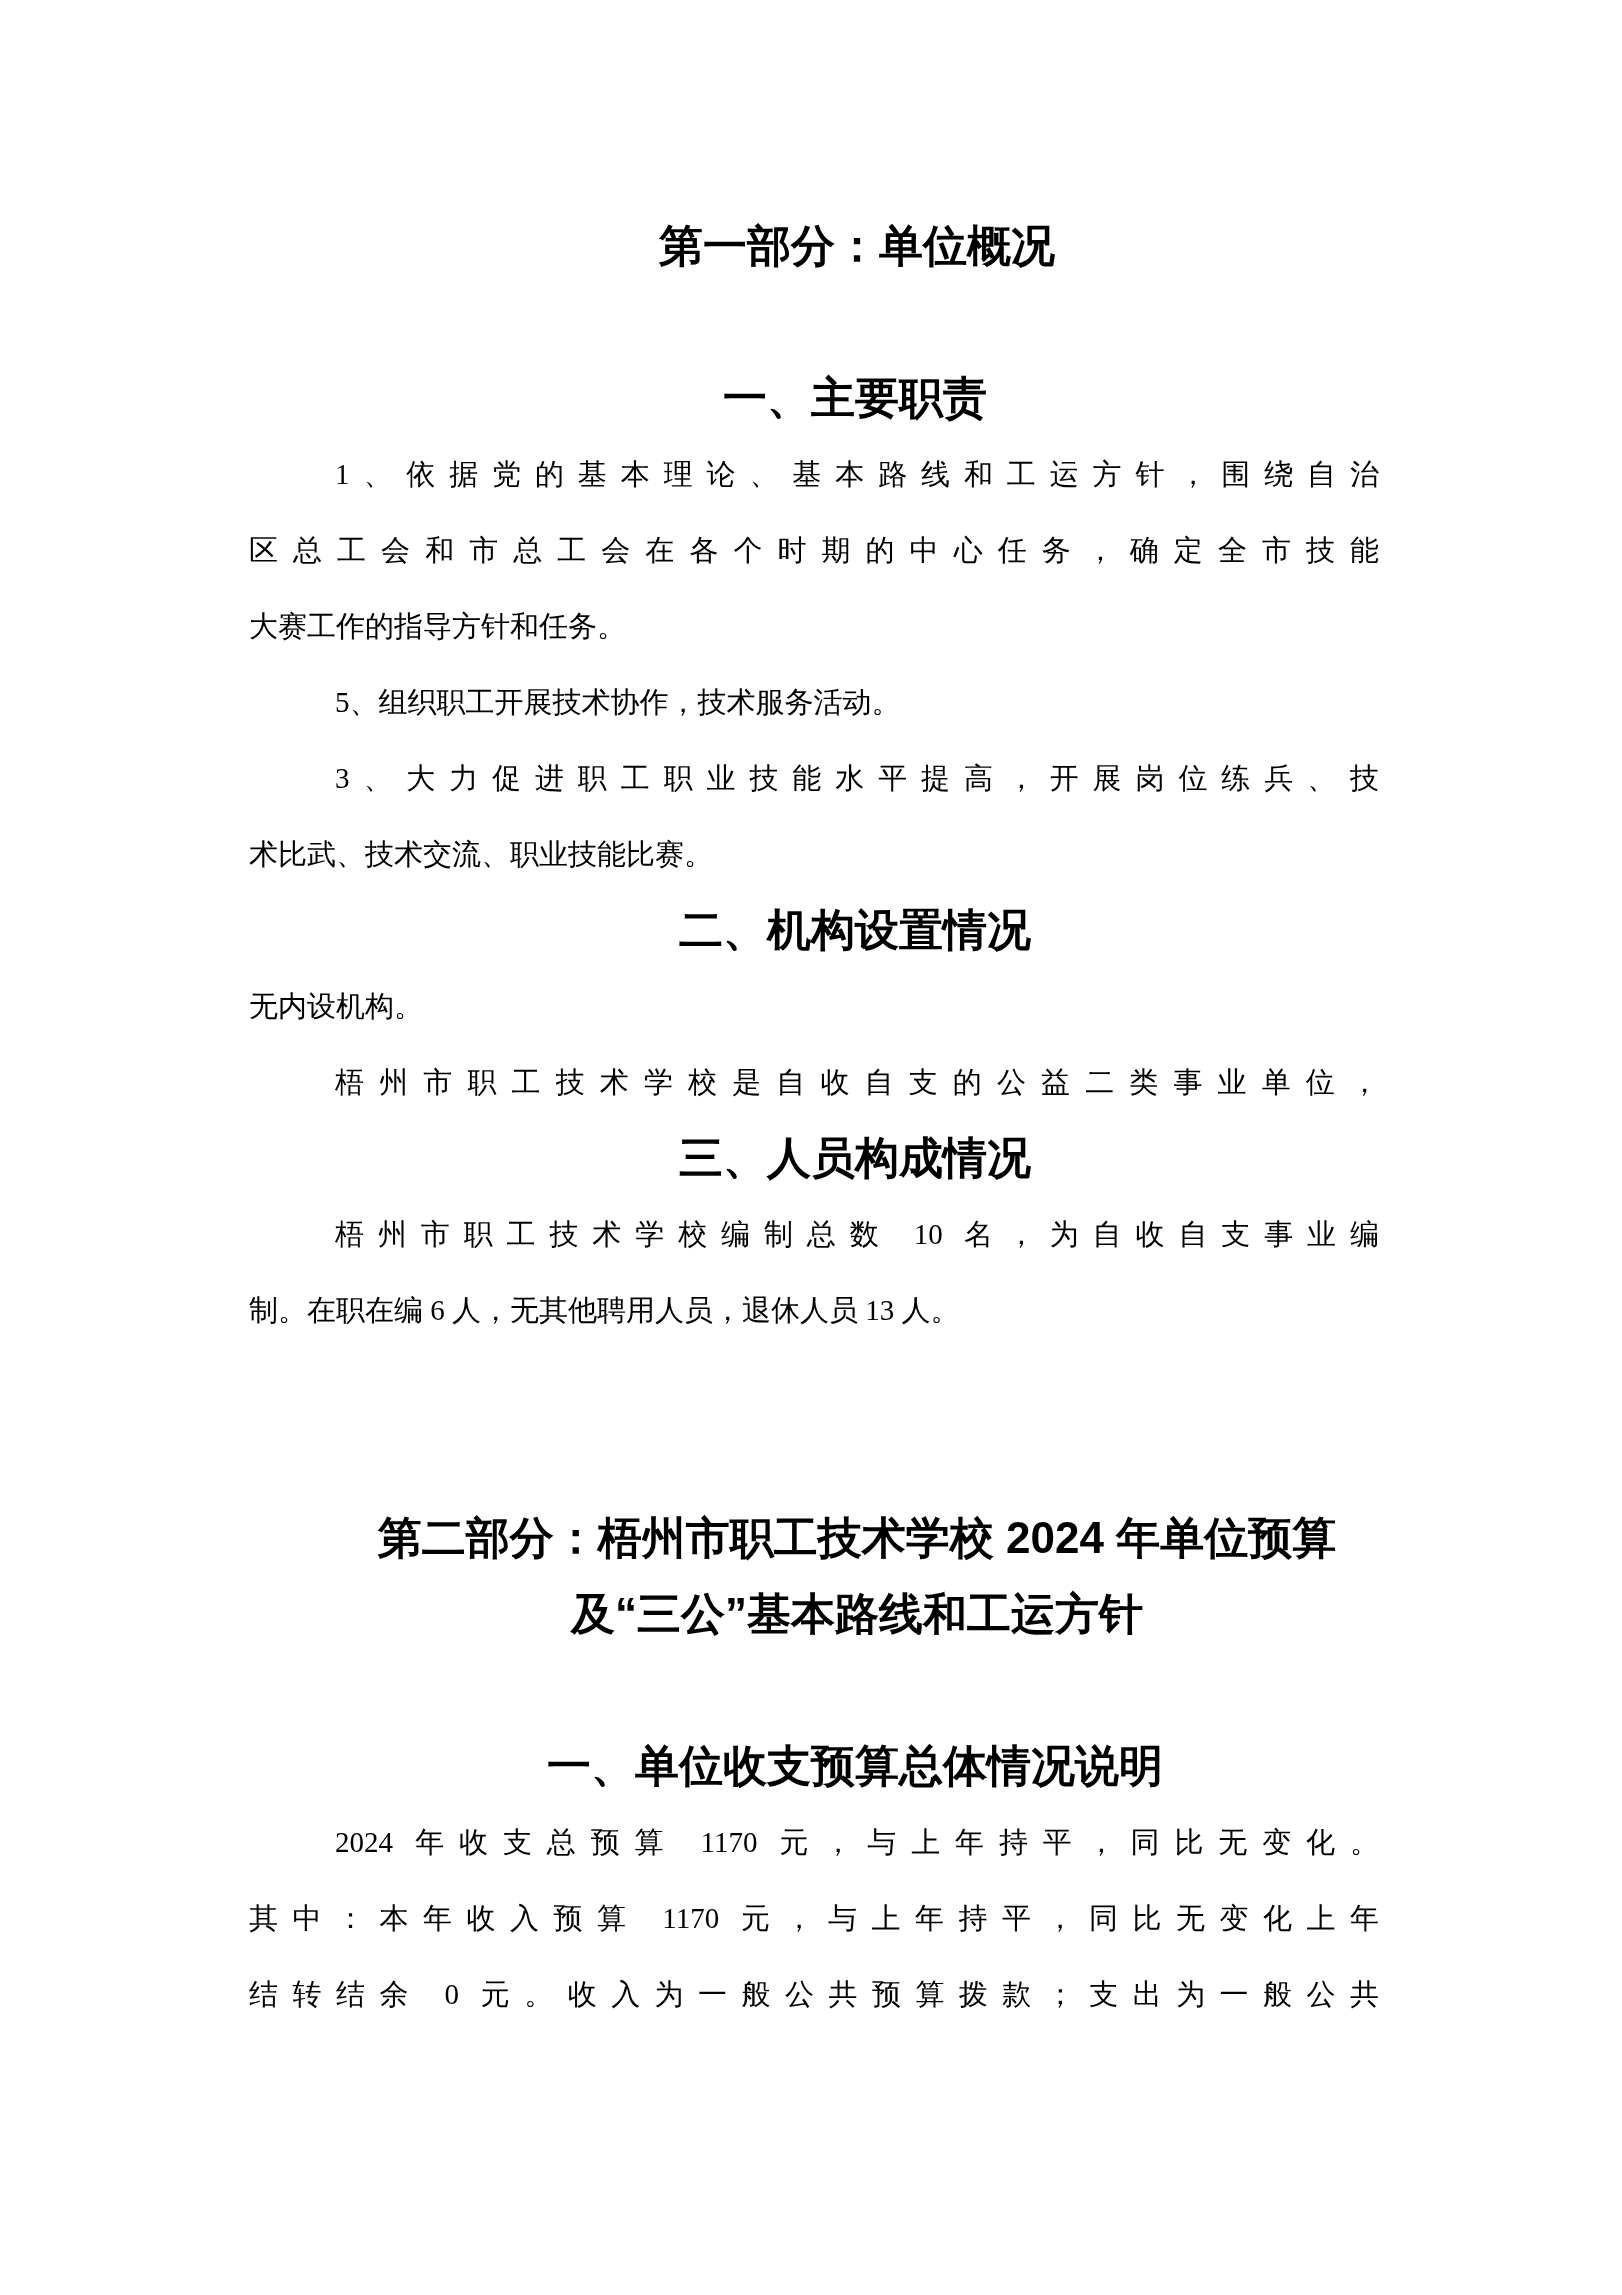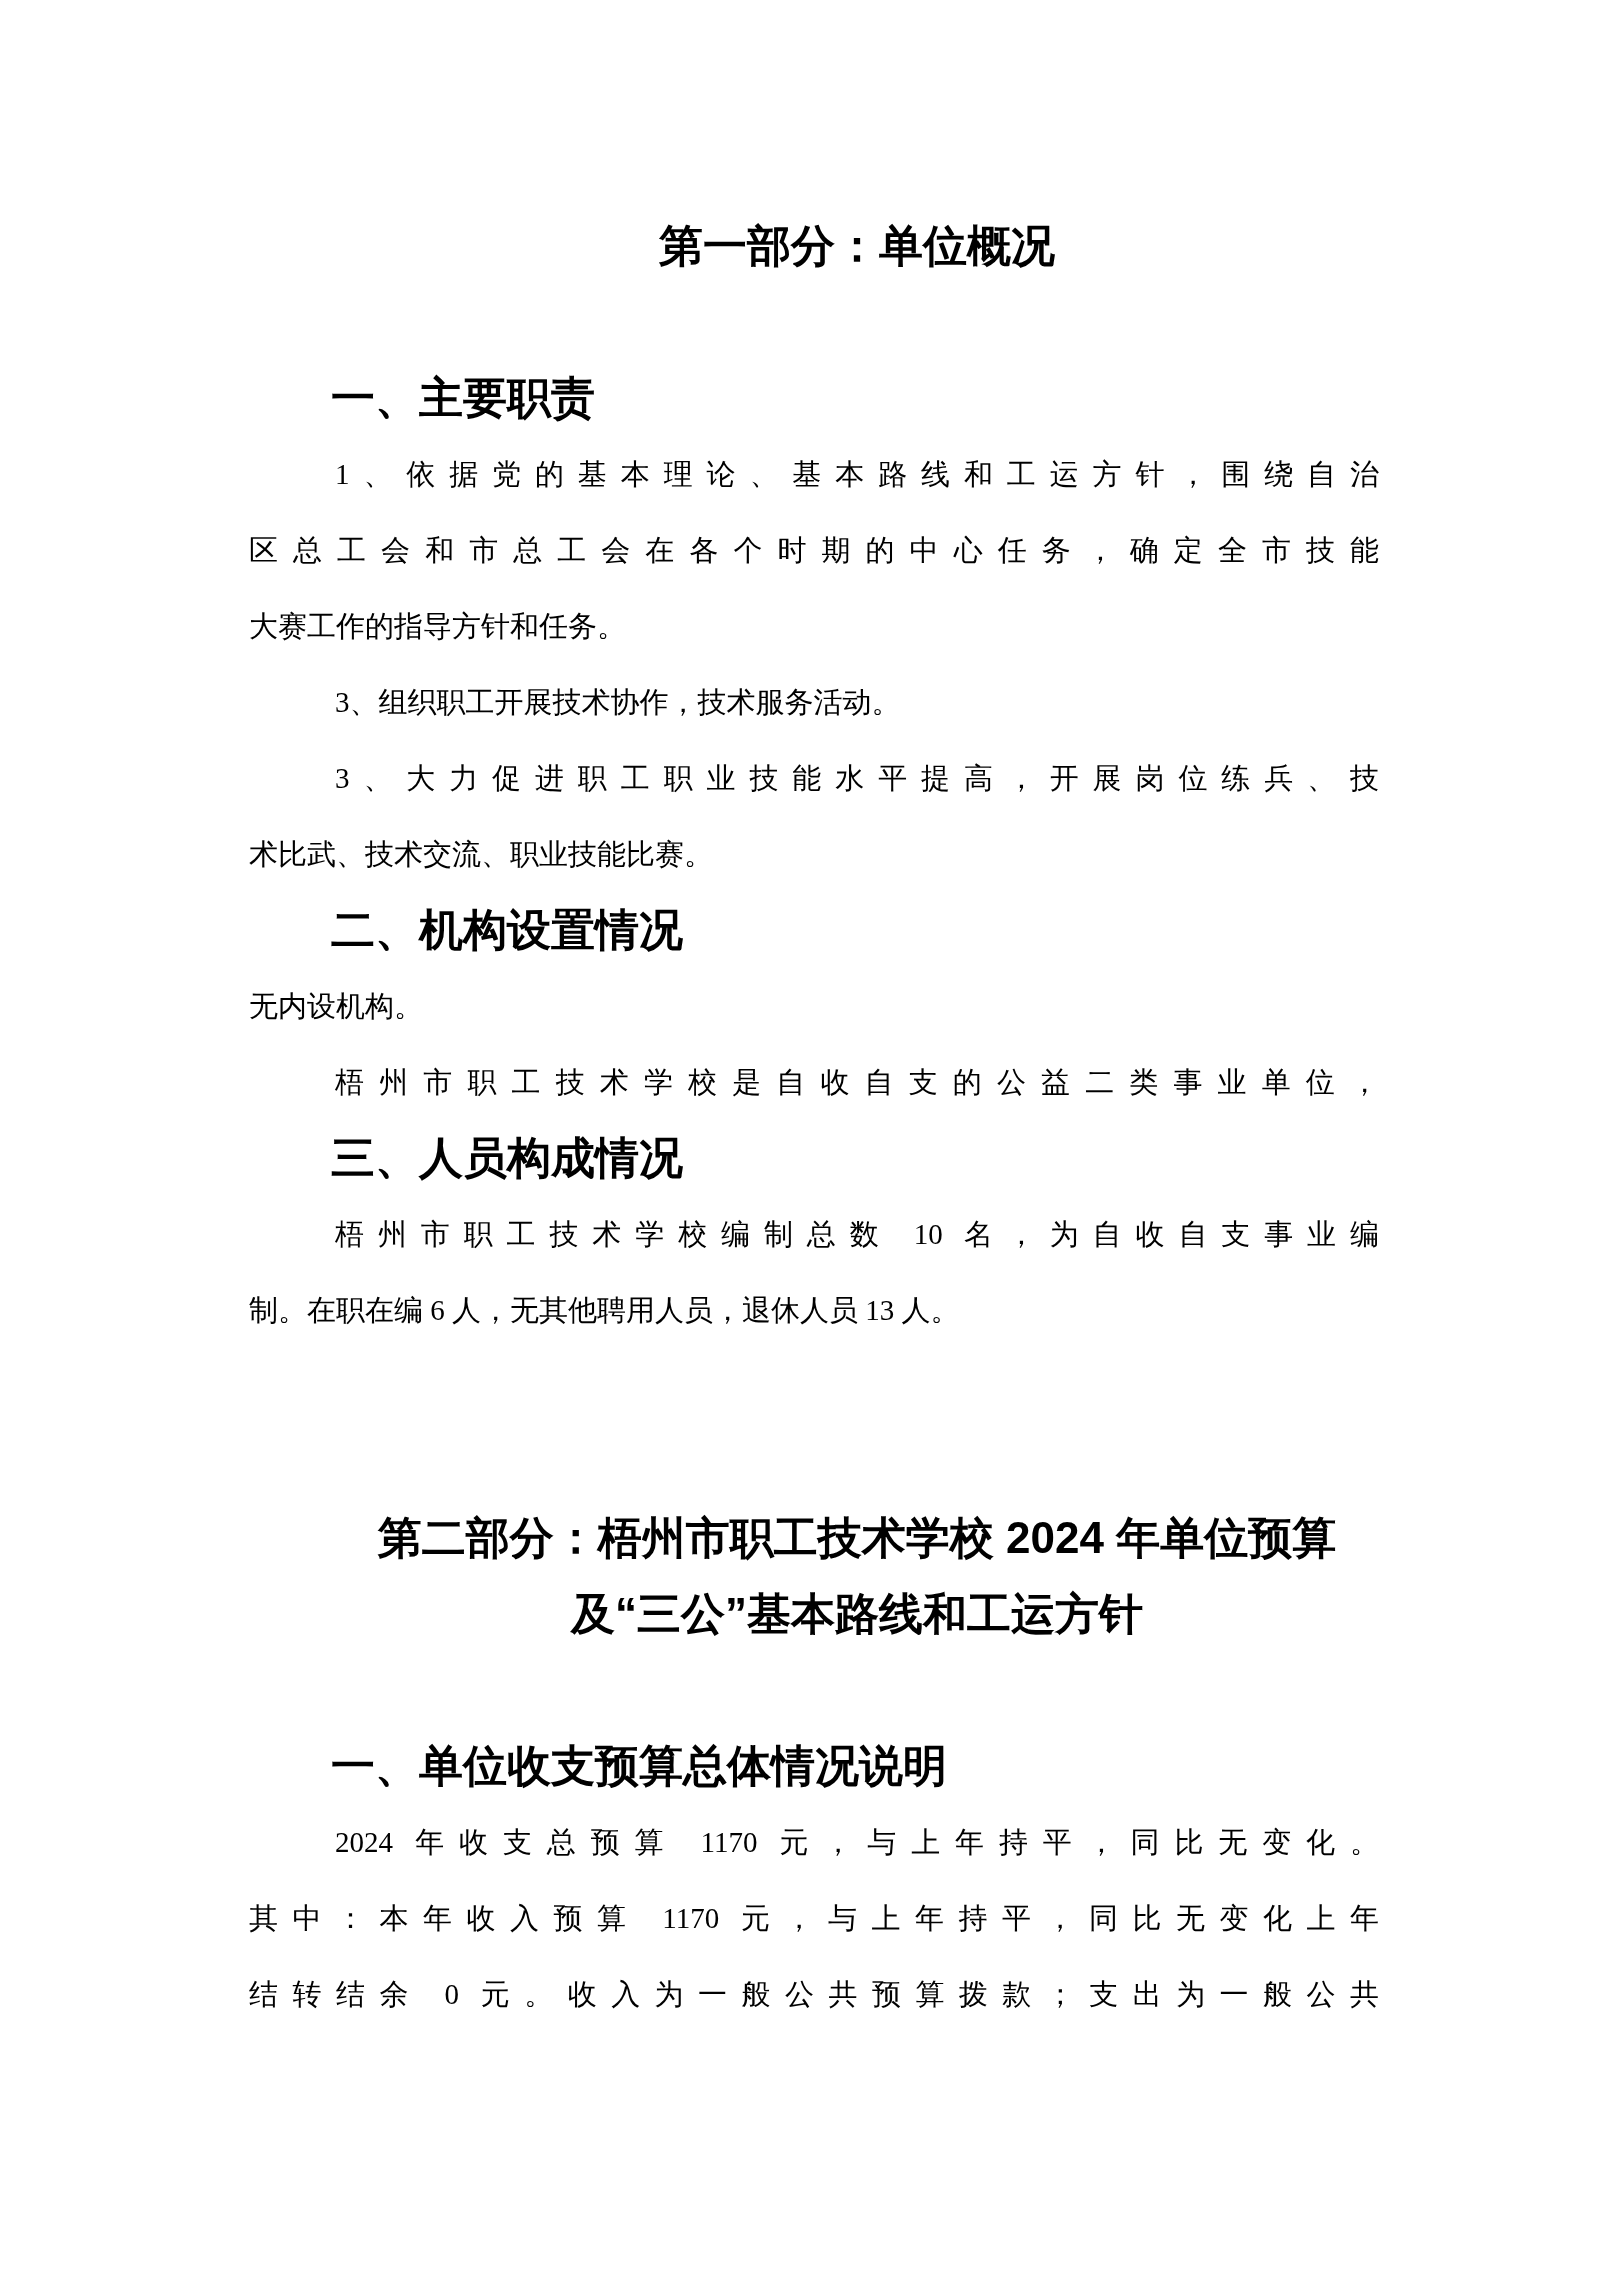--- a/index.html
+++ b/index.html
@@ -37,20 +37,21 @@
     font-family: "Liberation Sans", "DejaVu Sans", sans-serif;
     font-size: 44px;
     font-weight: 700;
   }
   .block-title .line {
     text-align: center;
     text-indent: 86px;
   }
   .block-heading .line {
     text-indent: 82px;
+    text-align: center;
   }
   .line.indent {
     text-indent: 86px;
   }
   .line.justify {
     text-align: justify;
     text-align-last: justify;
     white-space: normal;
   }
   .line.blank {
@@ -69,21 +70,21 @@
     </section>
     <section class="block-heading">
       <div class="line">一、主要职责</div>
     </section>
     <section class="block-paragraph">
       <div class="line indent justify">1、依据党的基本理论、基本路线和工运方针，围绕自治</div>
       <div class="line justify">区总工会和市总工会在各个时期的中心任务，确定全市技能</div>
       <div class="line">大赛工作的指导方针和任务。</div>
     </section>
     <section class="block-paragraph">
-      <div class="line indent">3、组织职工开展技术协作，技术服务活动。</div>
+      <div class="line indent">5、组织职工开展技术协作，技术服务活动。</div>
     </section>
     <section class="block-paragraph">
       <div class="line indent justify">3、大力促进职工职业技能水平提高，开展岗位练兵、技</div>
       <div class="line">术比武、技术交流、职业技能比赛。</div>
     </section>
     <section class="block-heading">
       <div class="line">二、机构设置情况</div>
     </section>
     <section class="block-paragraph">
       <div class="line">无内设机构。</div>

